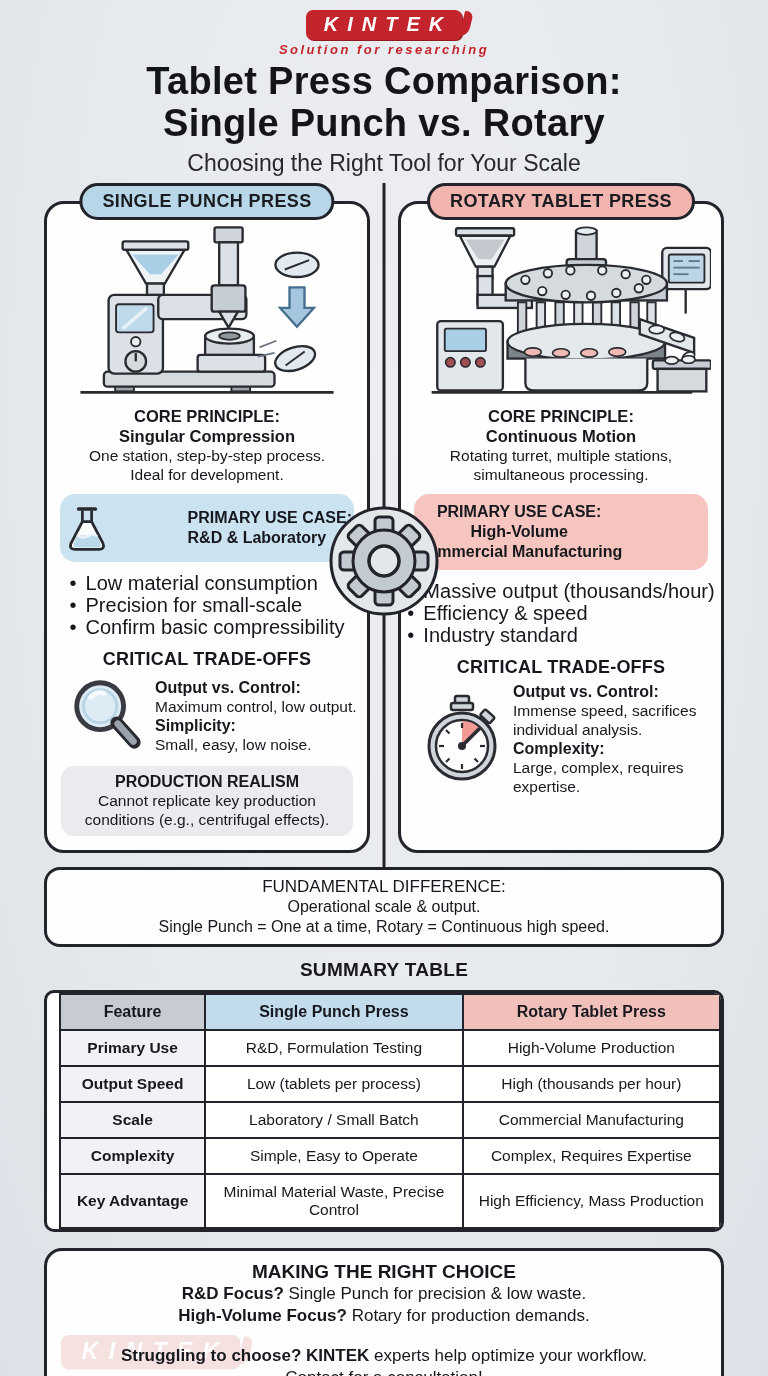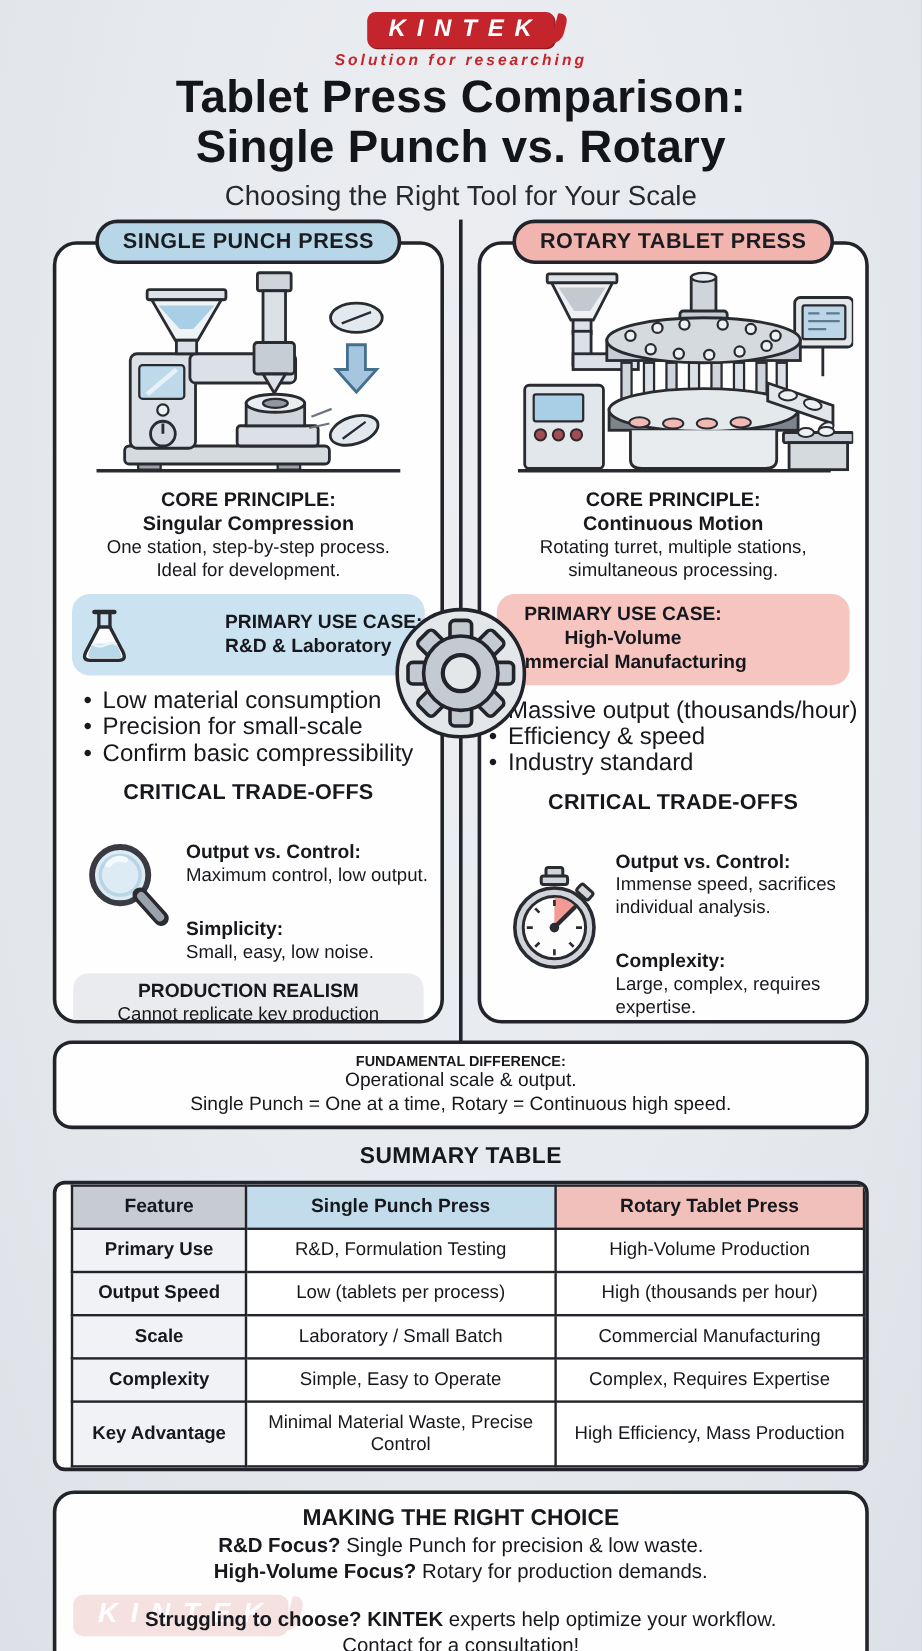--- a/index.html
+++ b/index.html
@@ -48,33 +48,33 @@
   }
   .usecase.blue { background:#cbe2f0; }
   .usecase.pink { background:#f6c5bf; }
   .usecase .uc-text { text-align:left; font-weight:800; font-size:16px; line-height:20px; }
   .usecase.pink .uc-text { text-align:center; }
   .bullets { margin:10px auto 0; display:table; text-align:left; font-size:20px; line-height:22px; list-style:none; }
   .bullets li::before { content:"•"; margin-right:9px; }
   .tro-head { margin-top:11px; font-weight:800; font-size:18px; letter-spacing:.2px; }
   .tro-row { display:flex; align-items:center; gap:8px; margin:4px 10px 0 18px; text-align:left; }
   .tro-items { flex:1; }
-  .tro-items .lbl { font-weight:800; font-size:16px; line-height:19px; margin-top:26px; }
+  .tro-items .lbl { font-weight:800; font-size:16px; line-height:19px; margin-top:0; }
   .tro-items .txt { font-size:15.5px; line-height:19px; }
   .note { margin:8px 14px 0; background:#e9ebee; border-radius:13px; padding:7px 10px; }
   .note .nh { font-weight:800; font-size:16px; }
   .note .nt { font-size:15.5px; line-height:19px; }
   
   .gear-wrap { position:absolute; left:50%; top:324px; transform:translateX(-50%); z-index:5; }
   
   .fund {
     margin:14px 44px 0; background:#fefefe; border:3px solid #23242b; border-radius:16px;
     text-align:center; padding:7px 8px; position:relative; z-index:2;
   }
-  .fund .fh { font-weight:700; font-size:12px;text-align:center; }
+  .fund .fh { font-weight:400; font-size:17px;text-align:center; }
   .fund .fl { font-size:16px; line-height:20px; }
   
   .sum-head { text-align:center; font-weight:800; font-size:19px; margin-top:12px; letter-spacing:.3px; }
   .table-wrap { margin:9px 44px 0; border:3px solid #23242b; border-radius:10px; overflow:hidden; background:#fff;padding-left:12px; }
   table { width:100%; border-collapse:collapse; table-layout:fixed; }
   td { border:2px solid #23242b; text-align:center; font-size:15.5px; padding:8px 2px; background:#fff; }
   tr td:first-child { width:22%; font-weight:800; background:#f0f2f5; }
   tr.thead td { font-weight:800; font-size:16px; }
   tr.thead td:first-child { background:#c7ccd3; }
   tr.thead td.c-blue { background:#c3dcec; }

